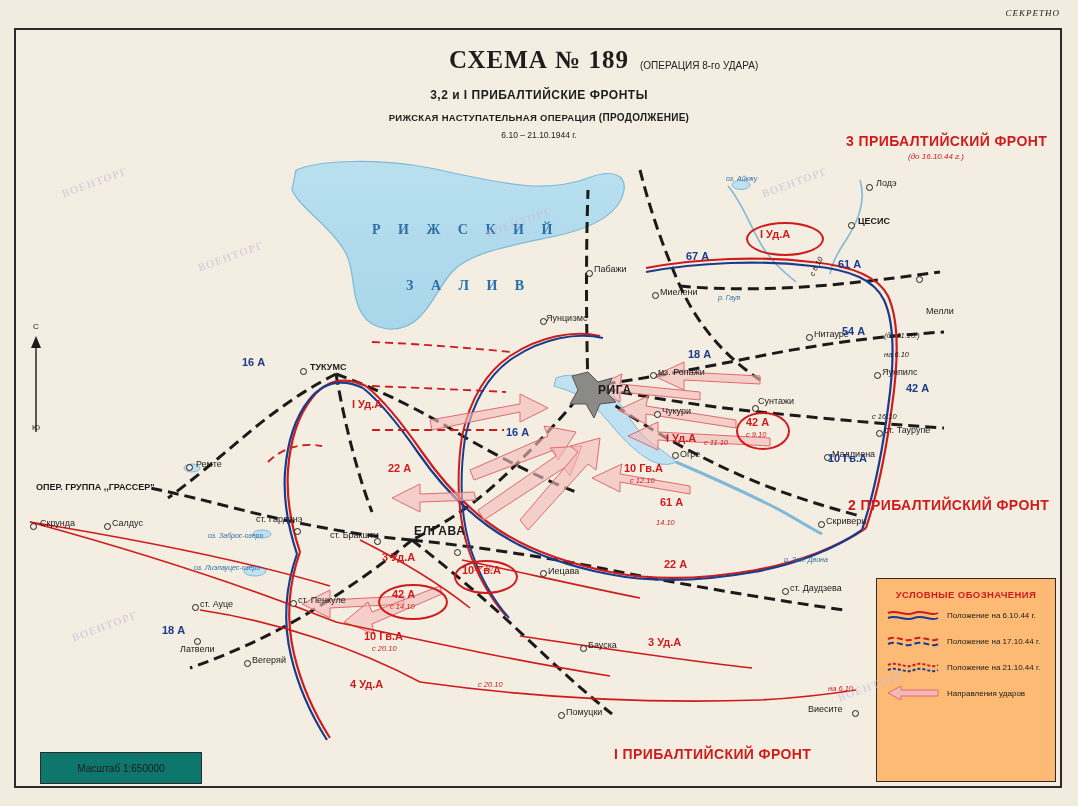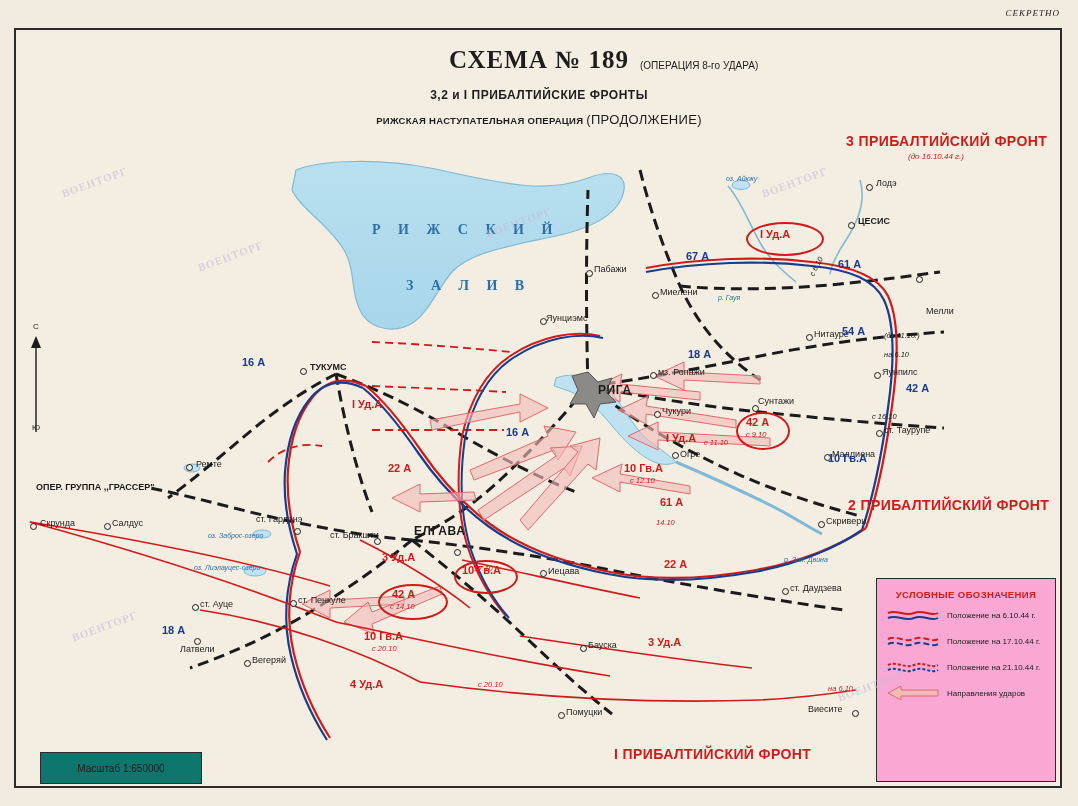--- a/index.html
+++ b/index.html
@@ -36,21 +36,21 @@
     font-size:10px;color:#222;font-family:"Liberation Sans",sans-serif;
   }
   .title-sub1{
     position:absolute;left:0;right:0;top:88px;text-align:center;
     font-size:12px;font-weight:bold;color:#1d1d1d;letter-spacing:.5px;
   }
   .title-sub2{
     position:absolute;left:0;right:0;top:112px;text-align:center;
     font-size:9.5px;font-weight:bold;color:#1d1d1d;letter-spacing:.3px;
   }
-  .title-sub2 span.small{font-weight:normal;font-size:13px;}
+  .title-sub2 span.small{font-weight:bold;font-size:10px;}
   .title-dates{
     position:absolute;left:0;right:0;top:130px;text-align:center;
     font-size:8.5px;color:#222;
   }
   
   .front-label{
     position:absolute;color:#d01b1b;font-weight:bold;font-size:14px;letter-spacing:.4px;
   }
   .front-note{
     position:absolute;color:#d01b1b;font-size:8px;font-style:italic;
@@ -82,21 +82,21 @@
   }
   .river-label{
     position:absolute;font-size:7px;font-style:italic;color:#2c6fa8;white-space:nowrap;
   }
   .oval{
     position:absolute;border:2px solid #d01b1b;border-radius:50%;
   }
   
   .legend{
     position:absolute;left:876px;top:578px;width:180px;height:204px;
-    background:#f9a8d4;border:1.5px solid #2b2b2b;box-sizing:border-box;
+    background:#fdba74;border:1.5px solid #2b2b2b;box-sizing:border-box;
   }
   .legend h4{
     margin:10px 0 8px 0;text-align:center;font-size:9.5px;color:#d01b1b;
     font-weight:bold;letter-spacing:.4px;
   }
   .legend-row{
     display:flex;align-items:center;gap:8px;margin:0 0 12px 10px;
   }
   .legend-row .lbl{font-size:8px;color:#1b1b1b;white-space:nowrap;}
   .scale{
@@ -240,20 +240,21 @@
     </g>
   </svg>
 
   <div class="title-main">СХЕМА № 189</div>
   <div class="title-op">(ОПЕРАЦИЯ 8-го УДАРА)</div>
   <div class="title-sub1">3,2 и I ПРИБАЛТИЙСКИЕ ФРОНТЫ</div>
   <div class="title-sub2">
     <span>РИЖСКАЯ НАСТУПАТЕЛЬНАЯ ОПЕРАЦИЯ</span>
     <span class="small">(ПРОДОЛЖЕНИЕ)</span>
   </div>
+  <div class="title-dates">6.10 – 21.10.1944 г.</div>
 
   <div class="front-label" style="left:846px;top:133px;">3 ПРИБАЛТИЙСКИЙ ФРОНТ</div>
   <div class="front-note" style="left:908px;top:152px;">(до 16.10.44 г.)</div>
   <div class="front-label" style="left:848px;top:497px;">2 ПРИБАЛТИЙСКИЙ ФРОНТ</div>
   <div class="front-label" style="left:614px;top:746px;">I ПРИБАЛТИЙСКИЙ ФРОНТ</div>
 
   <div class="opgroup" style="left:36px;top:482px;">ОПЕР. ГРУППА ,,ГРАССЕР"</div>
 
   <div class="gulf-text" style="left:372px;top:222px;">Р И Ж С К И Й</div>
   <div class="gulf-text" style="left:406px;top:278px;">З А Л И В</div>

